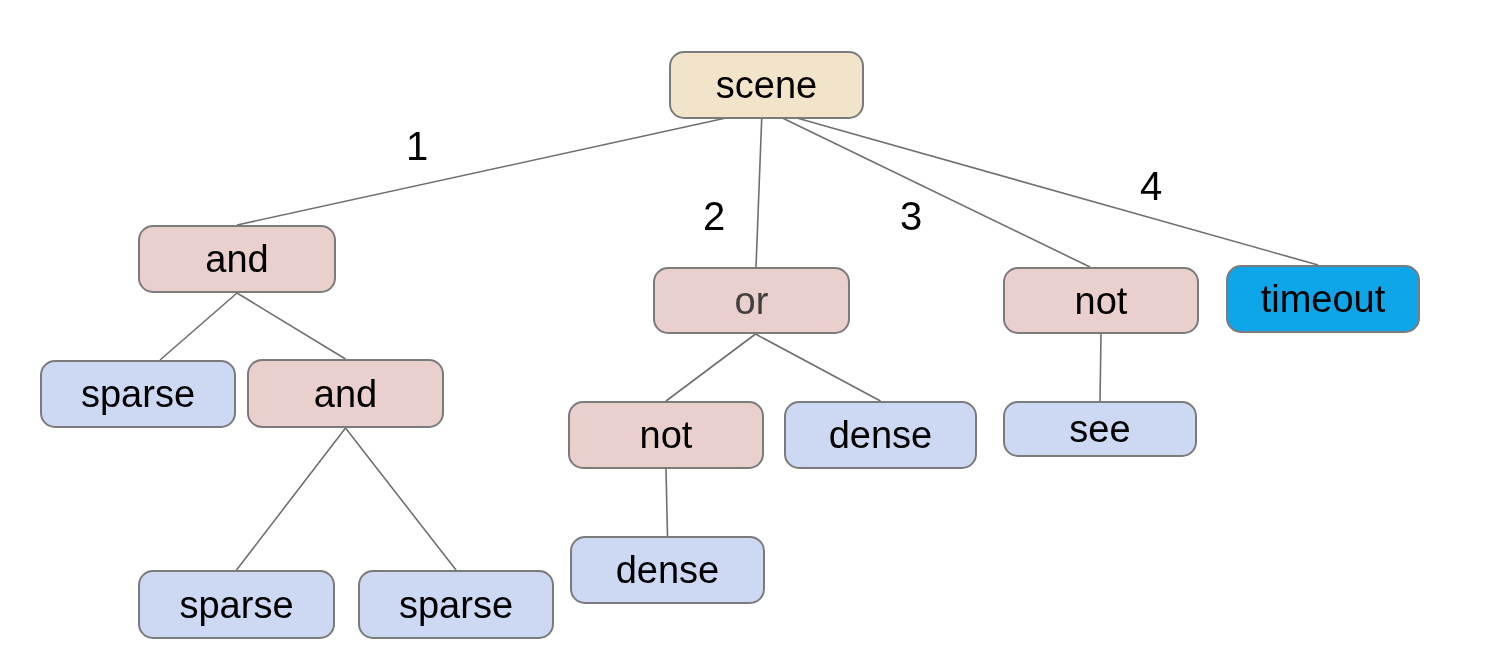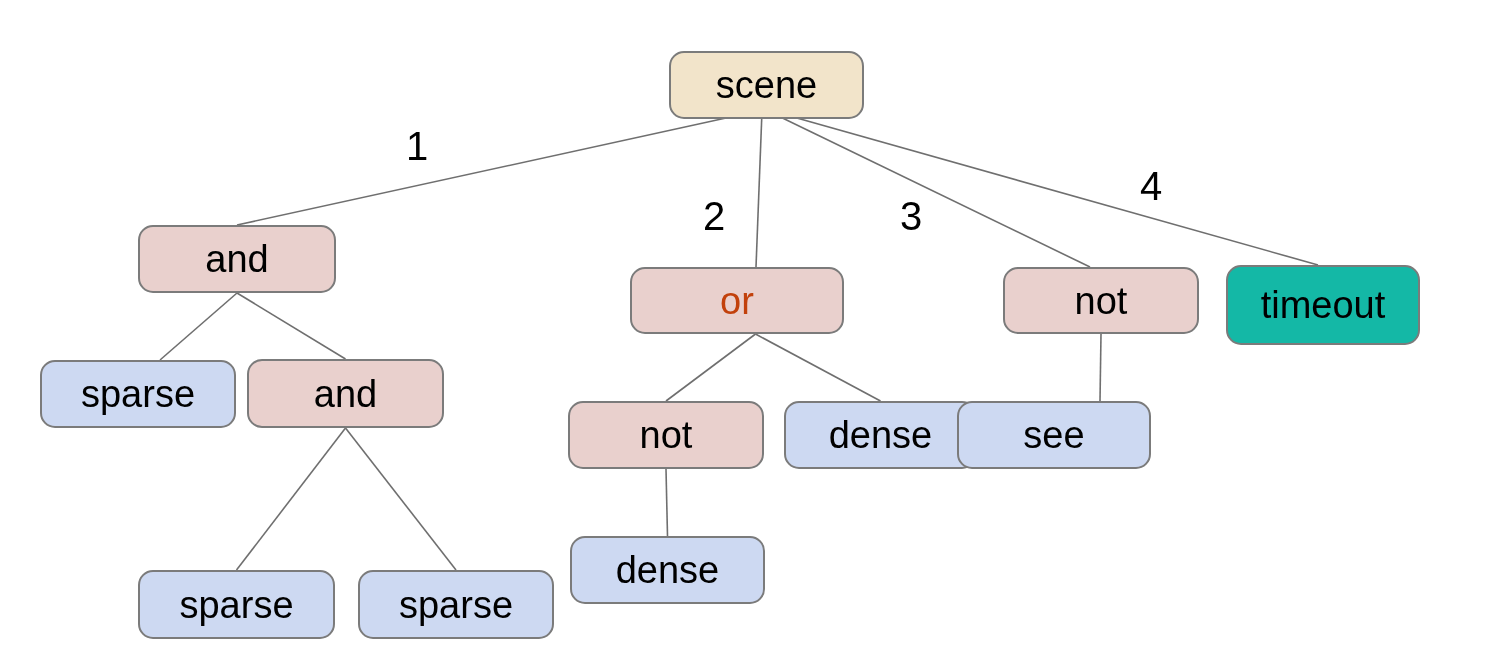--- a/index.html
+++ b/index.html
@@ -59,25 +59,25 @@
       <line x1="345.5" y1="428" x2="236.5" y2="570" stroke="#6f6f6f" stroke-width="1.6"></line>
       <line x1="345.5" y1="428" x2="456" y2="570" stroke="#6f6f6f" stroke-width="1.6"></line>
       <line x1="755.5" y1="334" x2="666" y2="401" stroke="#6f6f6f" stroke-width="1.6"></line>
       <line x1="755.5" y1="334" x2="880.5" y2="401" stroke="#6f6f6f" stroke-width="1.6"></line>
       <line x1="666" y1="469" x2="667.5" y2="536" stroke="#6f6f6f" stroke-width="1.6"></line>
       <line x1="1101" y1="334" x2="1100" y2="401" stroke="#6f6f6f" stroke-width="1.6"></line>
     </svg>
   <div id="node-layer">
       <div class="node" style="left: 669px; top: 43px; width: 195px; height: 68px; background: rgb(242, 228, 202); border-color: rgb(123, 123, 123); color: rgb(0, 0, 0); margin-top: 8px;">scene</div>
       <div class="node" style="left: 138px; top: 225px; width: 198px; height: 68px; background: rgb(233, 208, 205); border-color: rgb(123, 123, 123); color: rgb(0, 0, 0);">and</div>
-      <div class="node" style="left: 630px; top: 267px; width: 214px; height: 67px; background: rgb(233, 208, 205); border-color: rgb(123, 123, 123); color: #c2410c;">or</div>
+      <div class="node" style="left: 653px; top: 267px; width: 197px; height: 67px; background: rgb(233, 208, 205); border-color: rgb(123, 123, 123); color: #404040;">or</div>
       <div class="node" style="left: 1003px; top: 267px; width: 196px; height: 67px; background: rgb(233, 208, 205); border-color: rgb(123, 123, 123); color: rgb(0, 0, 0);">not</div>
-      <div class="node" style="left: 1226px; top: 265px; width: 194px; height: 80px; background: #14b8a6; border-color: rgb(123, 123, 123); color: rgb(0, 0, 0);">timeout</div>
+      <div class="node" style="left: 1226px; top: 265px; width: 194px; height: 68px; background: #0ea5e9; border-color: rgb(123, 123, 123); color: rgb(0, 0, 0);">timeout</div>
       <div class="node" style="left: 40px; top: 360px; width: 196px; height: 68px; background: rgb(205, 217, 242); border-color: rgb(123, 123, 123); color: rgb(0, 0, 0);">sparse</div>
       <div class="node" style="left: 247px; top: 359px; width: 197px; height: 69px; background: rgb(233, 208, 205); border-color: rgb(123, 123, 123); color: rgb(0, 0, 0);">and</div>
       <div class="node" style="left: 568px; top: 401px; width: 196px; height: 68px; background: rgb(233, 208, 205); border-color: rgb(123, 123, 123); color: rgb(0, 0, 0);">not</div>
       <div class="node" style="left: 784px; top: 401px; width: 193px; height: 68px; background: rgb(205, 217, 242); border-color: rgb(123, 123, 123); color: rgb(0, 0, 0);">dense</div>
-      <div class="node" style="left: 957px; top: 401px; width: 194px; height: 68px; background: rgb(205, 217, 242); border-color: rgb(123, 123, 123); color: rgb(0, 0, 0);">see</div>
+      <div class="node" style="left: 1003px; top: 401px; width: 194px; height: 56px; background: rgb(205, 217, 242); border-color: rgb(123, 123, 123); color: rgb(0, 0, 0);">see</div>
       <div class="node" style="left: 138px; top: 570px; width: 197px; height: 69px; background: rgb(205, 217, 242); border-color: rgb(123, 123, 123); color: rgb(0, 0, 0);">sparse</div>
       <div class="node" style="left: 358px; top: 570px; width: 196px; height: 69px; background: rgb(205, 217, 242); border-color: rgb(123, 123, 123); color: rgb(0, 0, 0);">sparse</div>
       <div class="node" style="left: 570px; top: 536px; width: 195px; height: 68px; background: rgb(205, 217, 242); border-color: rgb(123, 123, 123); color: rgb(0, 0, 0);">dense</div>
     </div>
 </div>
 
 </body></html>

